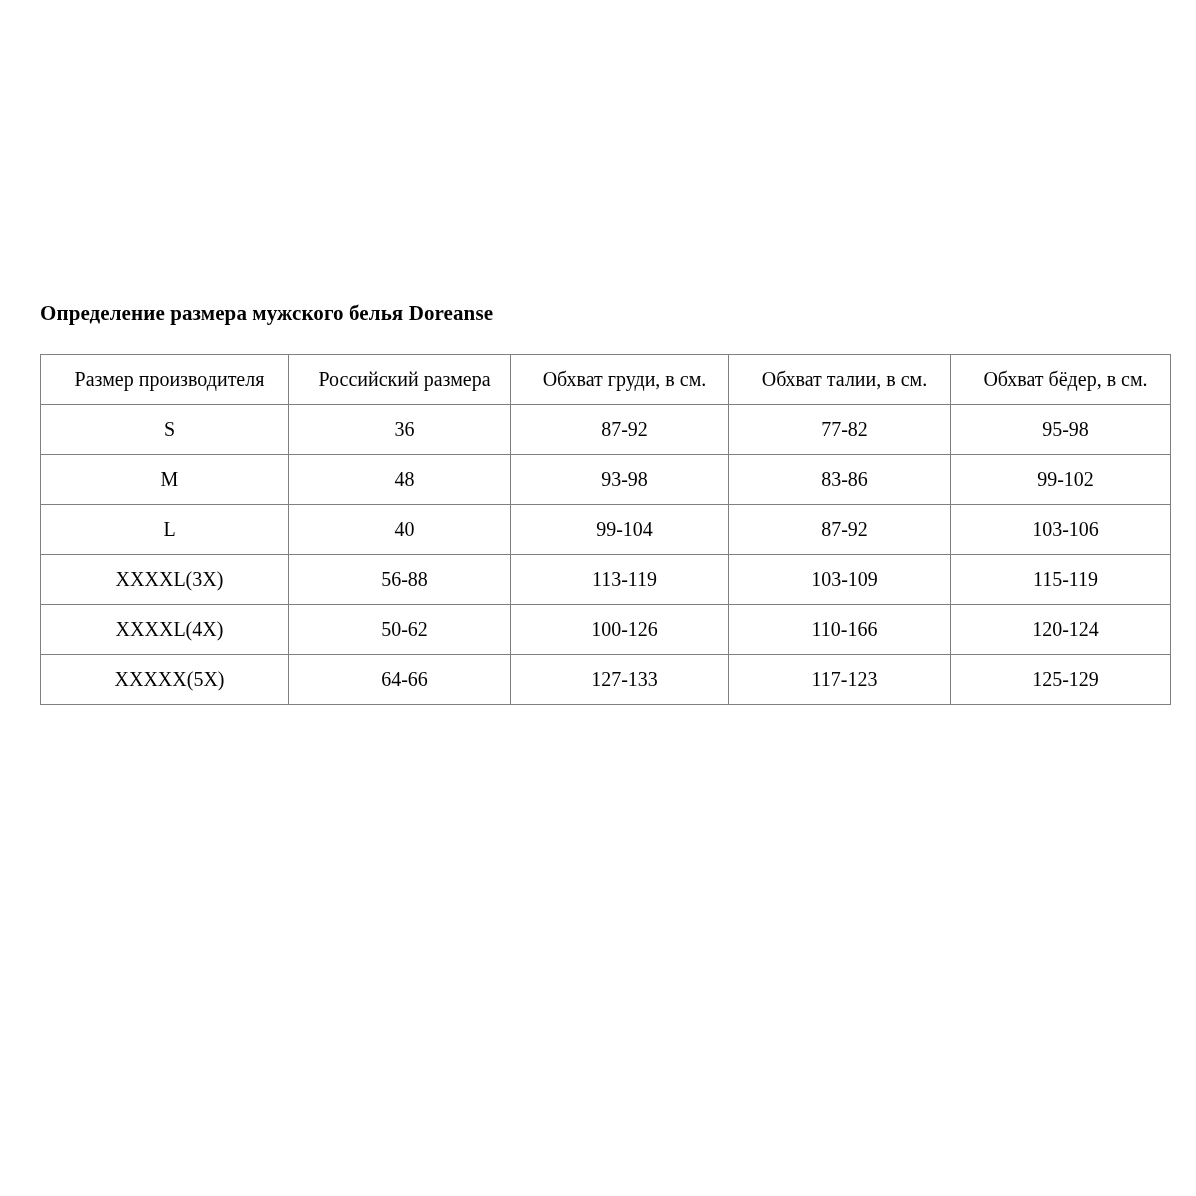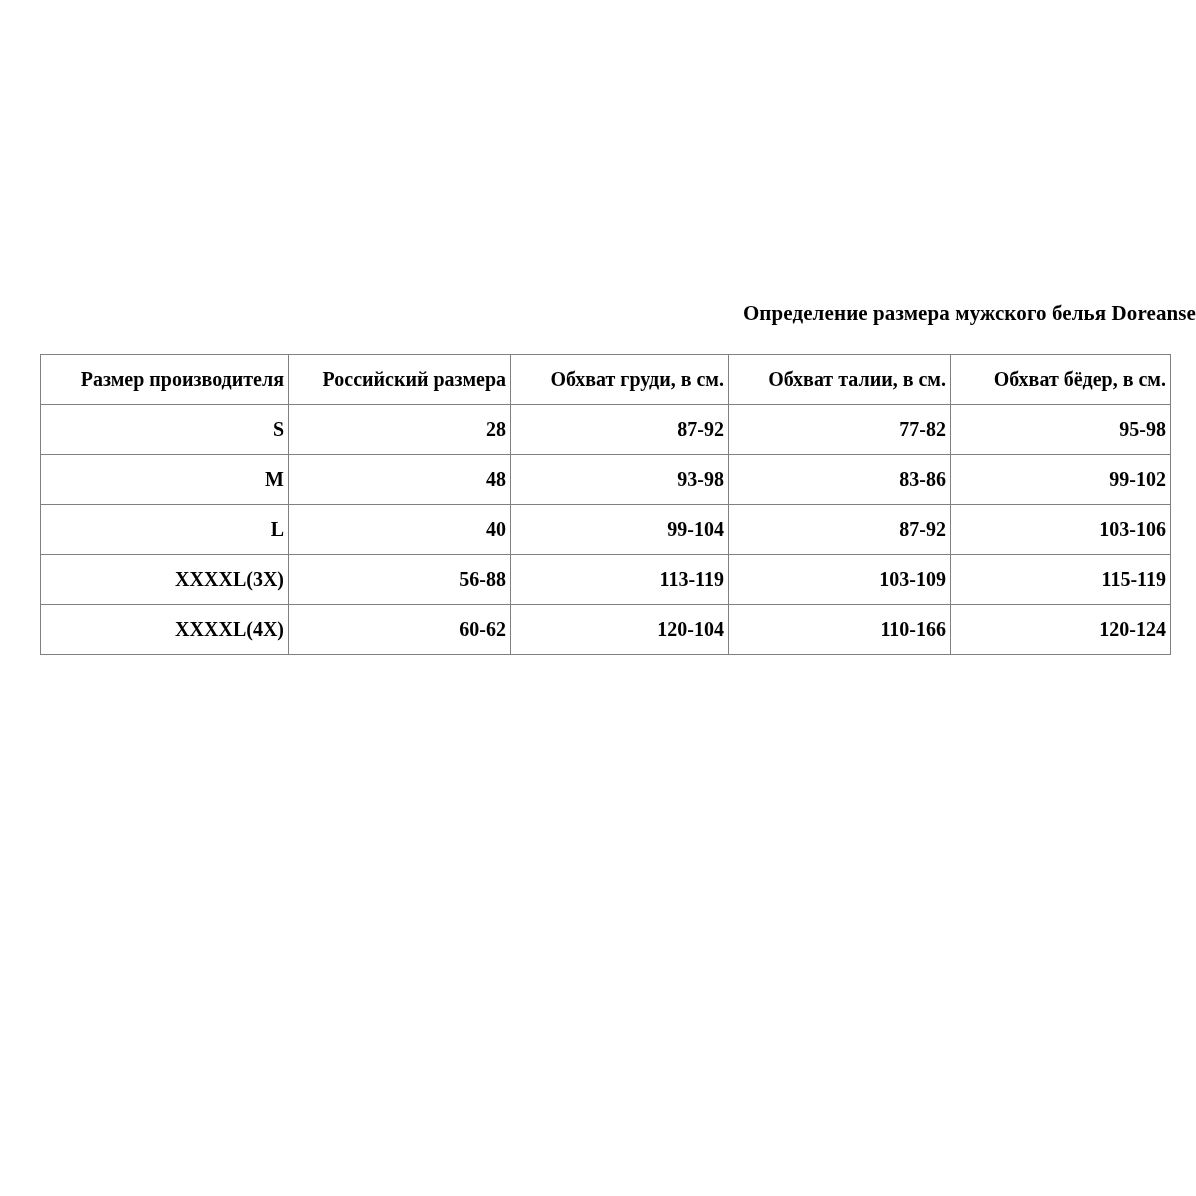--- a/index.html
+++ b/index.html
@@ -17,40 +17,39 @@
   .page {
     padding-top: 301px;
     padding-left: 40px;
   }
   .doc-title {
     font-size: 21px;
     font-weight: bold;
     line-height: 1.15;
     margin: 0 0 29px 0;
     letter-spacing: 0.1px;
-    text-align: right;
   }
   table.size-table {
     border-collapse: collapse;
     table-layout: fixed;
     width: 1130px;
   }
   table.size-table col.c0 { width: 248px; }
   table.size-table col.c1 { width: 222px; }
   table.size-table col.c2 { width: 218px; }
   table.size-table col.c3 { width: 222px; }
   table.size-table col.c4 { width: 220px; }
   table.size-table th,
   table.size-table td {
     border: 1px solid #808080;
     height: 49px;
     padding: 0 4px 0 14px;
     font-size: 20px;
-    font-weight: bold;
-    text-align: right;
+    font-weight: normal;
+    text-align: center;
     vertical-align: middle;
     white-space: nowrap;
     overflow: hidden;
   }
 </style>
 </head>
 <body>
 
 <div class="page">
 
@@ -69,21 +68,21 @@
         <th>Размер производителя</th>
         <th>Российский размера</th>
         <th>Обхват груди, в см.</th>
         <th>Обхват талии, в см.</th>
         <th>Обхват бёдер, в см.</th>
       </tr>
     </thead>
     <tbody>
       <tr>
         <td>S</td>
-        <td>28</td>
+        <td>36</td>
         <td>87-92</td>
         <td>77-82</td>
         <td>95-98</td>
       </tr>
       <tr>
         <td>M</td>
         <td>48</td>
         <td>93-98</td>
         <td>83-86</td>
         <td>99-102</td>
@@ -97,21 +96,28 @@
       </tr>
       <tr>
         <td>XXXXL(3X)</td>
         <td>56-88</td>
         <td>113-119</td>
         <td>103-109</td>
         <td>115-119</td>
       </tr>
       <tr>
         <td>XXXXL(4X)</td>
-        <td>60-62</td>
-        <td>120-104</td>
+        <td>50-62</td>
+        <td>100-126</td>
         <td>110-166</td>
         <td>120-124</td>
+      </tr>
+      <tr>
+        <td>XXXXX(5X)</td>
+        <td>64-66</td>
+        <td>127-133</td>
+        <td>117-123</td>
+        <td>125-129</td>
       </tr>
     </tbody>
   </table>
 
 </div>
 
 </body></html>

